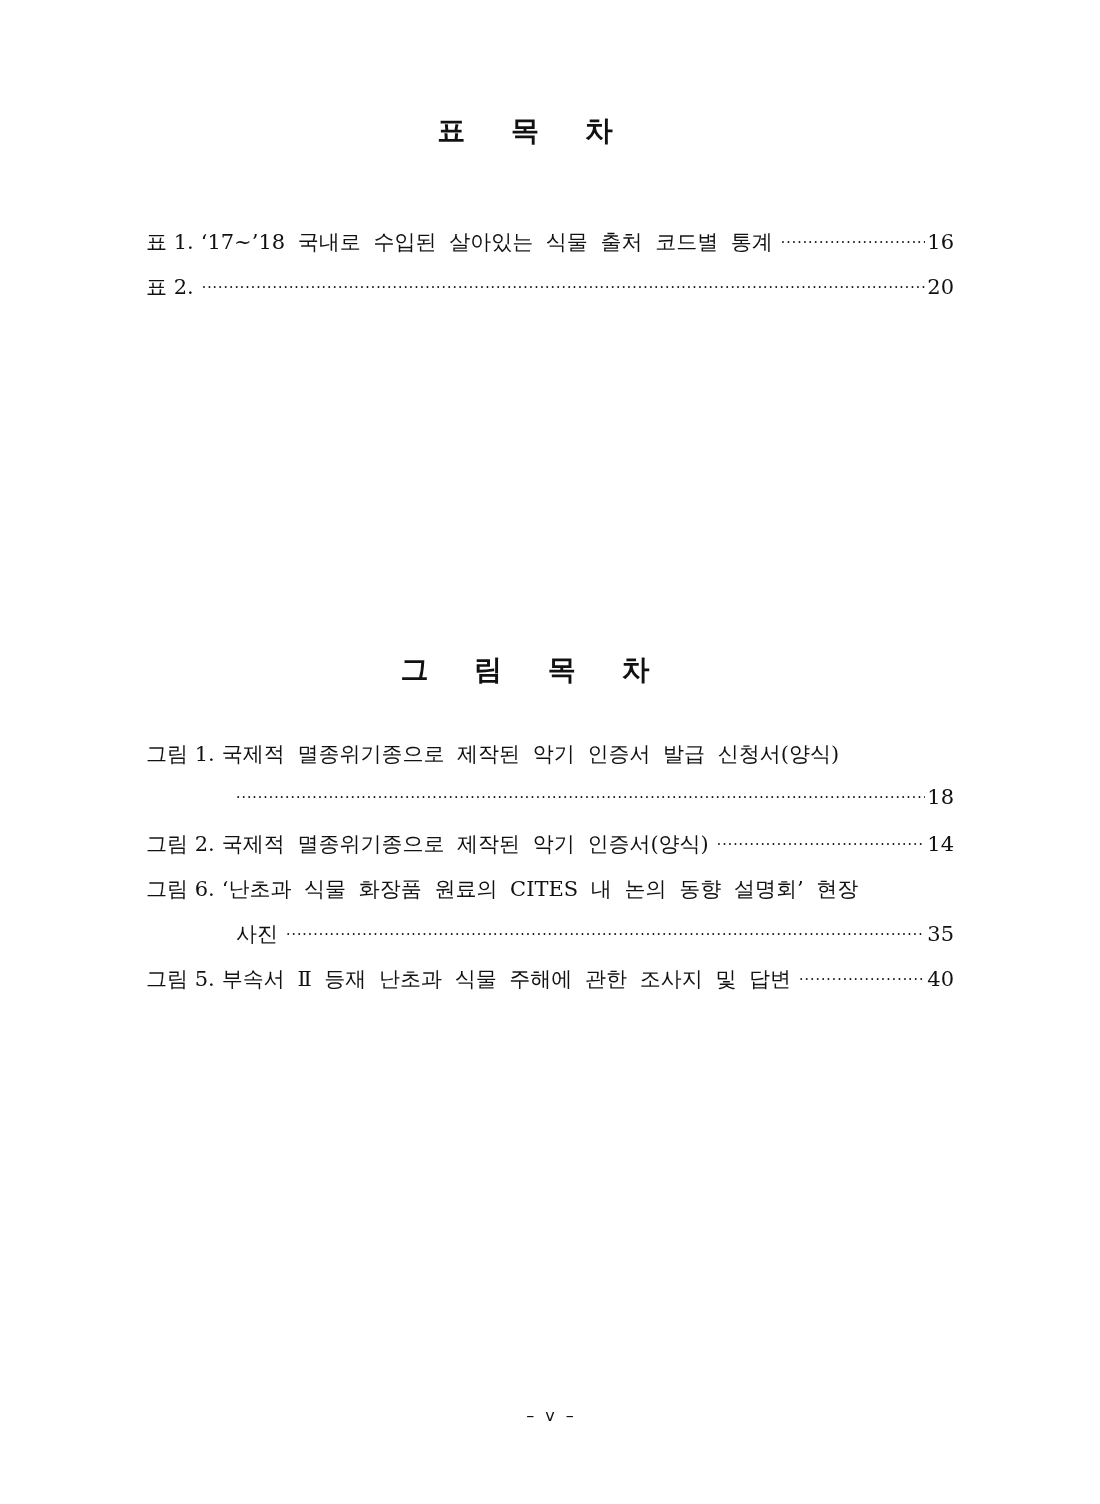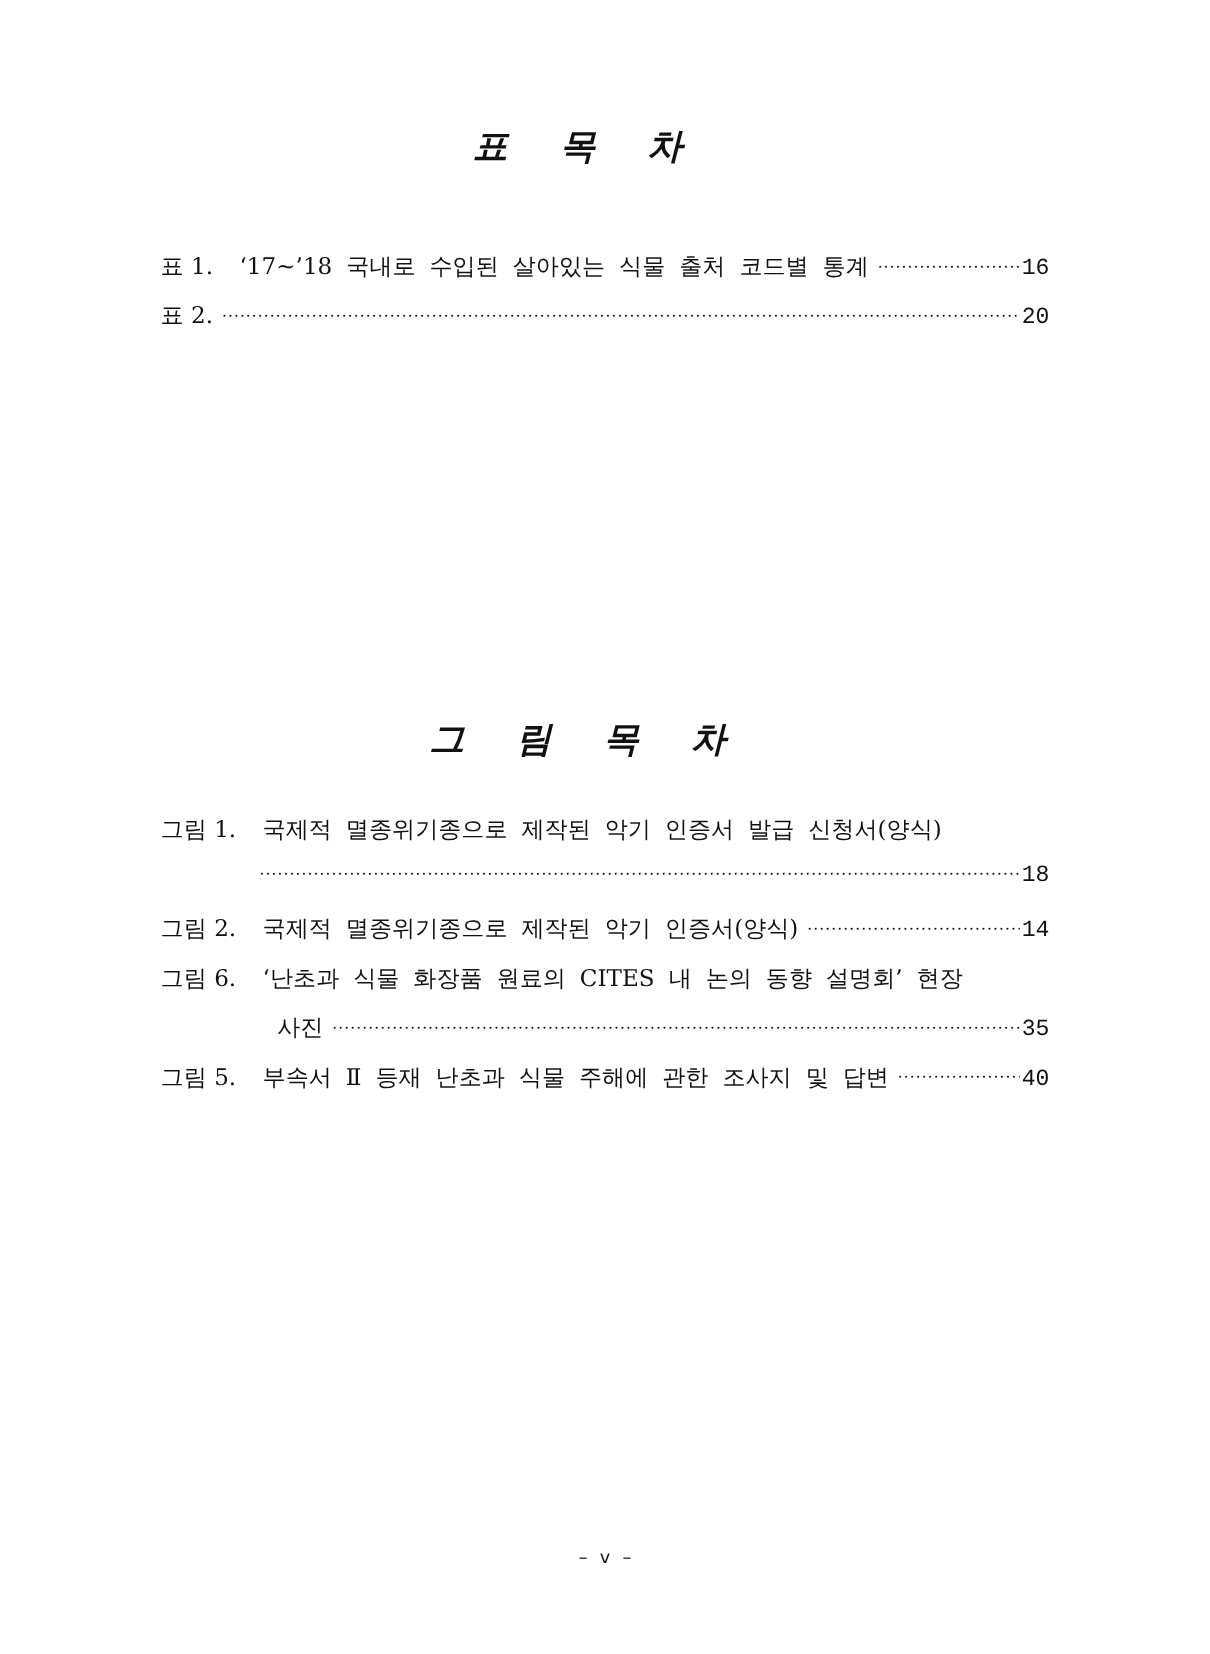--- a/index.html
+++ b/index.html
@@ -1,31 +1,31 @@
 <!DOCTYPE html>
 <html><head>
 <meta charset="utf-8">
 <style>
   html, body { margin: 0; padding: 0; background: #ffffff; }
   body { width: 1100px; height: 1504px; position: relative; overflow: hidden;
          font-family: "DejaVu Serif", "Liberation Serif", serif; color: #111; }
   .title { position: absolute; left: 0; width: 1068px; text-align: center;
-           font-size: 32px; font-weight: bold; letter-spacing: 18px; font-style: italic; }
+           font-size: 28px; font-weight: bold; letter-spacing: 18px; }
   .title.t1 { top: 112px; }
   .title.t2 { top: 651px; }
   .list { position: absolute; left: 146px; width: 808px; }
   .list.l1 { top: 228px; }
   .list.l2 { top: 740px; }
   .row { display: flex; align-items: baseline; height: 45px; font-size: 21px; white-space: nowrap; }
   .row .prefix { flex: 0 0 auto; text-align: right; }
-  .row .text { flex: 0 0 auto; margin-left: 24px; word-spacing: 6px; }
+  .row .text { flex: 0 0 auto; margin-left: 7px; word-spacing: 6px; }
   .row .dots { flex: 1 1 auto; overflow: hidden; margin: 0 2px 0 8px; letter-spacing: 1px;
                font-size: 14px; position: relative; top: -2px; }
   .row .dots::before { content: "··································································································································································"; }
-  .row .page { flex: 0 0 auto; font-family: Liberation Mono, monospace; }
+  .row .page { flex: 0 0 auto; }
   .row.cont { padding-left: 90px; }
   .row.cont2 { padding-left: 90px; }
   .footer { position: absolute; top: 1406px; left: 0; width: 1100px; text-align: center;
             font-family: "DejaVu Sans", sans-serif; font-size: 16px; word-spacing: 6px; }
 </style>
 </head>
 <body>
 
 <div class="title t1">표 목 차</div>
 
@@ -58,21 +58,21 @@
     <span class="prefix">그림 2.</span>
     <span class="text">국제적 멸종위기종으로 제작된 악기 인증서(양식)</span>
     <span class="dots"></span>
     <span class="page">14</span>
   </div>
   <div class="row">
     <span class="prefix">그림 6.</span>
     <span class="text">‘난초과 식물 화장품 원료의 CITES 내 논의 동향 설명회’ 현장</span>
   </div>
   <div class="row cont2">
-    <span class="text" style="margin-left:16px">사진</span>
+    <span class="text" style="margin-left:0">사진</span>
     <span class="dots"></span>
     <span class="page">35</span>
   </div>
   <div class="row">
     <span class="prefix">그림 5.</span>
     <span class="text">부속서 Ⅱ 등재 난초과 식물 주해에 관한 조사지 및 답변</span>
     <span class="dots"></span>
     <span class="page">40</span>
   </div>
 </div>

